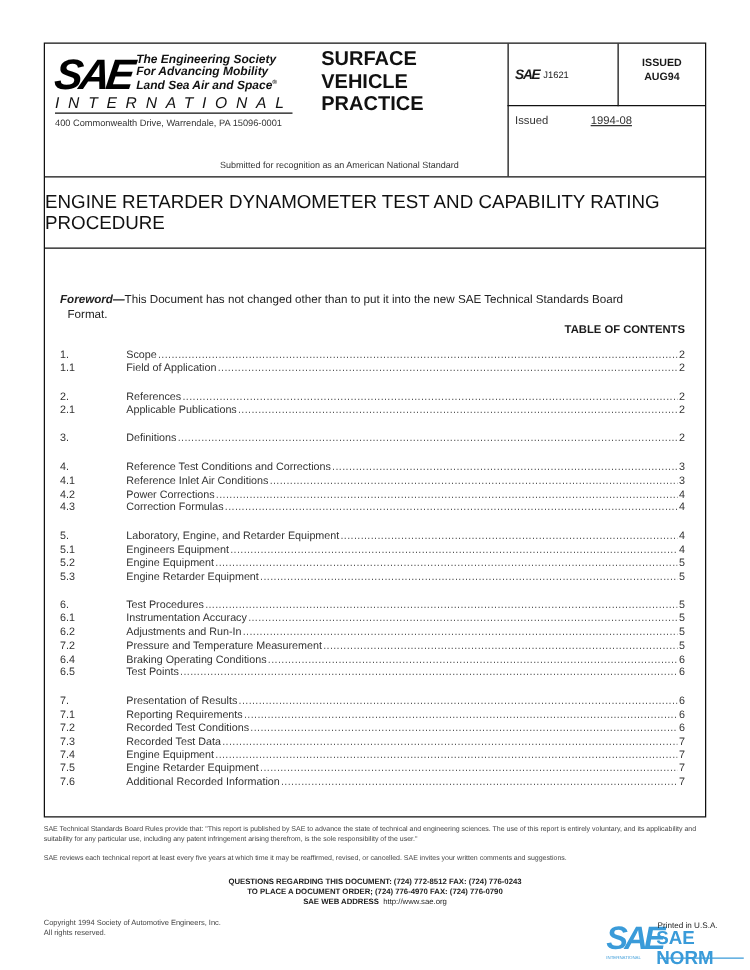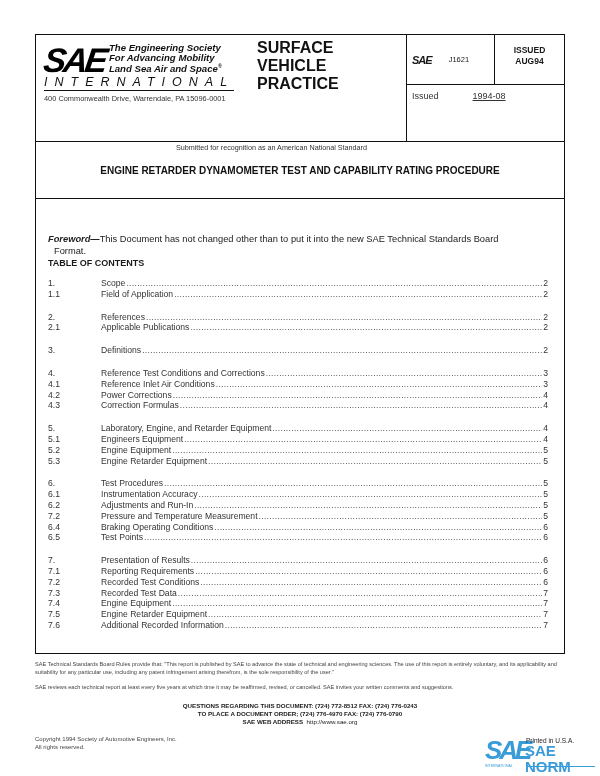--- a/index.html
+++ b/index.html
@@ -10,36 +10,36 @@
 
   
   .header { position: relative; height: 107px; border-bottom: 1.5px solid #111; }
   .logo-block { position: absolute; left: 8px; top: 8px; width: 210px; }
   .logo-row { display: flex; align-items: flex-end; }
   .sae-mark { font-family: "Liberation Sans", sans-serif; font-weight: 900; font-style: italic; font-size: 34px; line-height: 28px; letter-spacing: -3px; color: #000; transform: skewX(-8deg); }
   .tagline { margin-left: 4px; font-style: italic; font-weight: bold; font-size: 9.6px; line-height: 9.5px; color: #111; }
   .intl { font-style: italic; font-size: 12.5px; letter-spacing: 7px; color: #111; margin-top: 1px; border-bottom: 1px solid #111; padding-bottom: 1px; width: 190px; }
   .address { font-size: 7.4px; color: #333; margin-top: 3px; }
   .doc-type { position: absolute; left: 221px; top: 4px; font-weight: bold; font-size: 16px; line-height: 18px; color: #111; }
-  .submitted { position: absolute; left: 140px; top: 108px; font-size: 7.2px; color: #333; }
+  .submitted { position: absolute; left: 140px; top: 92px; font-size: 7.2px; color: #333; }
   .col-div { position: absolute; left: 370px; top: 0; bottom: 0; border-left: 1.5px solid #111; }
   .cell-num { position: absolute; left: 370px; top: 0; width: 89px; height: 50px; border-right: 1.5px solid #111; border-bottom: 1.5px solid #111; display: flex; align-items: center; padding-left: 6px; }
   .cell-num .mini-sae { font-weight: 900; font-style: italic; font-size: 11px; letter-spacing: -1px; }
-  .cell-num .j { font-size: 7.5px; margin-left: 17px; }
+  .cell-num .j { font-size: 7.5px; margin-left: 3px; }
   .cell-issued { position: absolute; left: 459px; top: 0; width: 69px; height: 50px; border-bottom: 1.5px solid #111; text-align: center; padding-top: 10px; font-weight: bold; font-size: 8.5px; line-height: 11px; }
   .cell-date { position: absolute; left: 376px; top: 56px; font-size: 9px; color: #333; }
   .cell-date span + span { margin-left: 34px; text-decoration: underline; }
 
-  .title-band { height: 57px; border-bottom: 1.5px solid #111; display: flex; align-items: center; justify-content: center; font-weight: bold; font-size: 10px; color: #111; }
+  .title-band { height: 57px; border-bottom: 1.5px solid #111; display: flex; align-items: center; justify-content: center; font-weight: normal; font-size: 15px; color: #111; }
 
   .body { padding: 18px 16px 18px 12px; height: 454px; }
   .foreword { font-size: 9.3px; line-height: 12px; color: #222; text-align: justify; margin-top: 16px; }
   .foreword b { font-style: italic; }
   .foreword .cont { padding-left: 6px; }
-  .toc-title { text-align: left; font-weight: bold; font-size: 9px; margin: 1px 0 10px; }
+  .toc-title { text-align: right; font-weight: bold; font-size: 9px; margin: 1px 0 10px; }
   .toc-group { margin-bottom: 12px; }
   .toc-row { display: flex; font-size: 8.6px; line-height: 10.8px; color: #333; }
   .toc-num { width: 53px; flex: none; }
   .toc-label { white-space: nowrap; padding-right: 1px; }
   .toc-dots { flex: 1; overflow: hidden; white-space: nowrap; color: #555; letter-spacing: 0.3px; }
   .toc-dots::before { content: "..................................................................................................................................................................................................................................................................................."; }
   .toc-page { flex: none; padding-left: 1px; }
 
   .fine { position: absolute; left: 35px; width: 530px; font-size: 5.6px; line-height: 8px; color: #444; }
   .contacts { position: absolute; left: 0; width: 600px; top: 702px; text-align: center; font-size: 6.2px; line-height: 8px; font-weight: bold; color: #222; }

